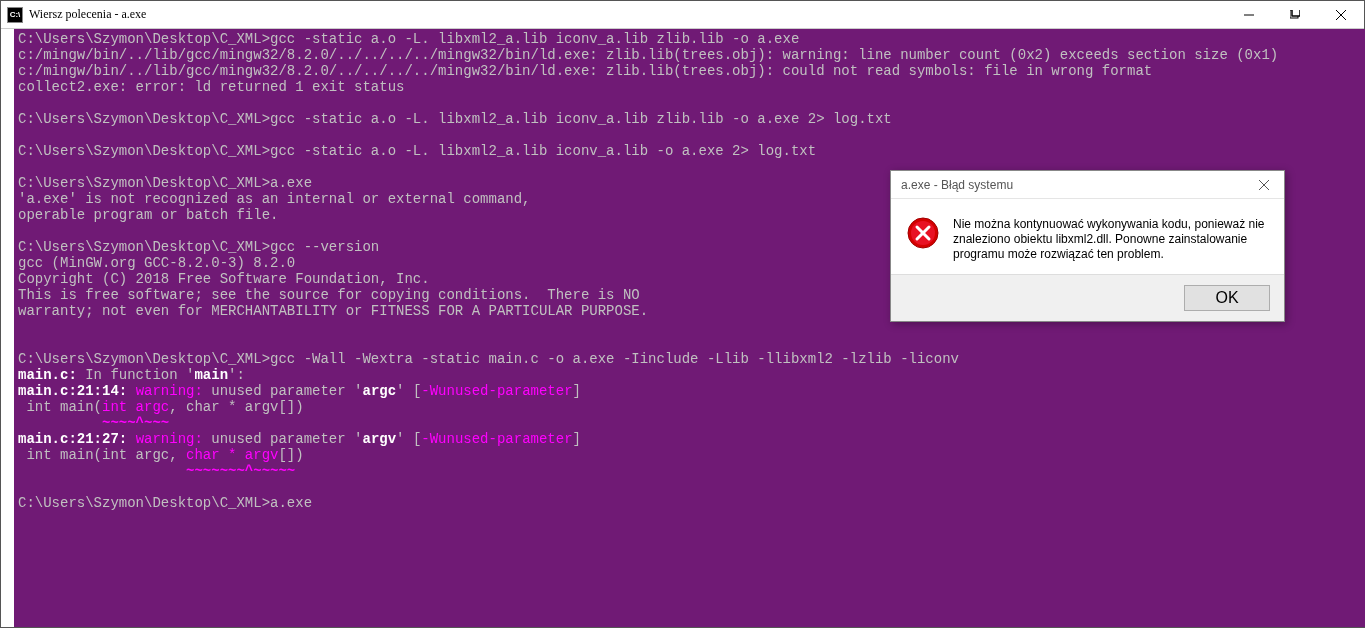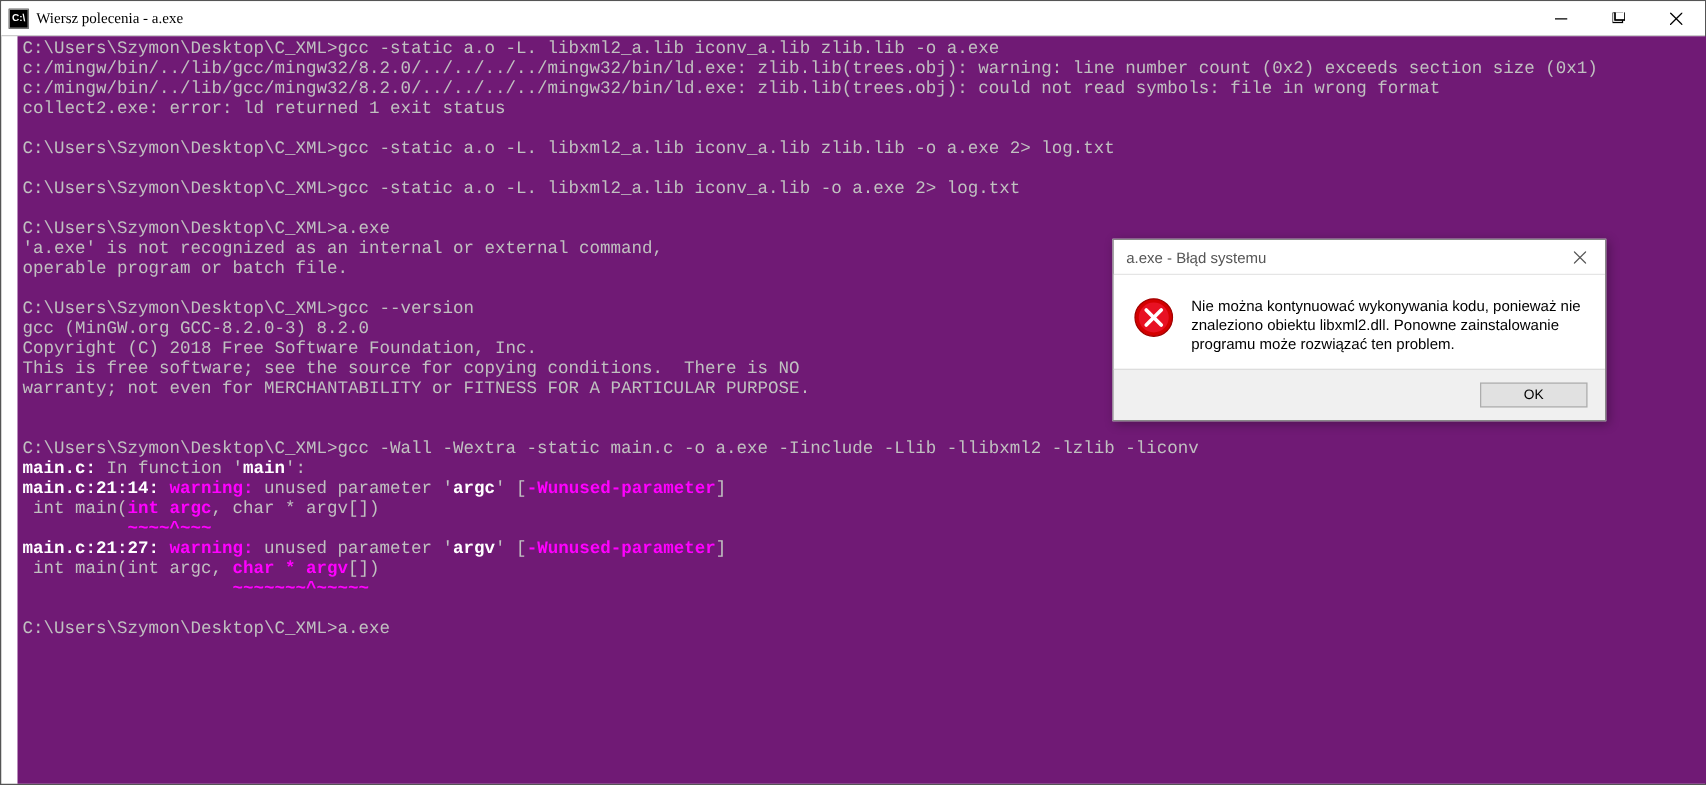--- a/index.html
+++ b/index.html
@@ -71,35 +71,34 @@
     height: calc(100% - 28px);
     padding: 2px 4px;
     overflow: hidden;
     white-space: pre;
     line-height: 16px;
     font-size: 14px;
     margin-left: 13px;
   }
   .term-line { white-space: pre; }
   .bold { font-weight: bold; color: #fff; font-family: Liberation Mono, monospace; }
-  .magenta { color: #f0f; font-weight: bold; }
+  .magenta { color: #f0f; font-weight: normal; }
   .squiggle { color: #f0f; font-weight: bold; }
 
   
   .dialog {
     position: absolute;
     top: 170px;
     left: 890px;
     width: 395px;
     background: #fff;
     border: 1px solid #888;
     box-shadow: 2px 2px 8px rgba(0,0,0,0.3);
     font-family: "Segoe UI", Tahoma, sans-serif;
     font-size: 12px;
-    margin-top: 21px;
   }
   .dialog-titlebar {
     height: 28px;
     display: flex;
     align-items: center;
     padding-left: 10px;
     color: #555;
     border-bottom: 1px solid #e5e5e5;
   }
   .dialog-title { flex: 1; }
@@ -134,21 +133,21 @@
     display: flex;
     justify-content: flex-end;
     border-top: 1px solid #ddd;
   }
   .dialog-ok {
     min-width: 86px;
     padding: 3px 12px;
     background: #e1e1e1;
     border: 1px solid #adadad;
     font-family: "Segoe UI", sans-serif;
-    font-size: 11px;
+    font-size: 16px;
     text-align: center;
   }
 </style>
 </head>
 <body>
 
 <div class="window">
   <div class="titlebar">
     <span class="titlebar-icon">C:\</span>
     <span class="titlebar-text">Wiersz polecenia - a.exe</span>

